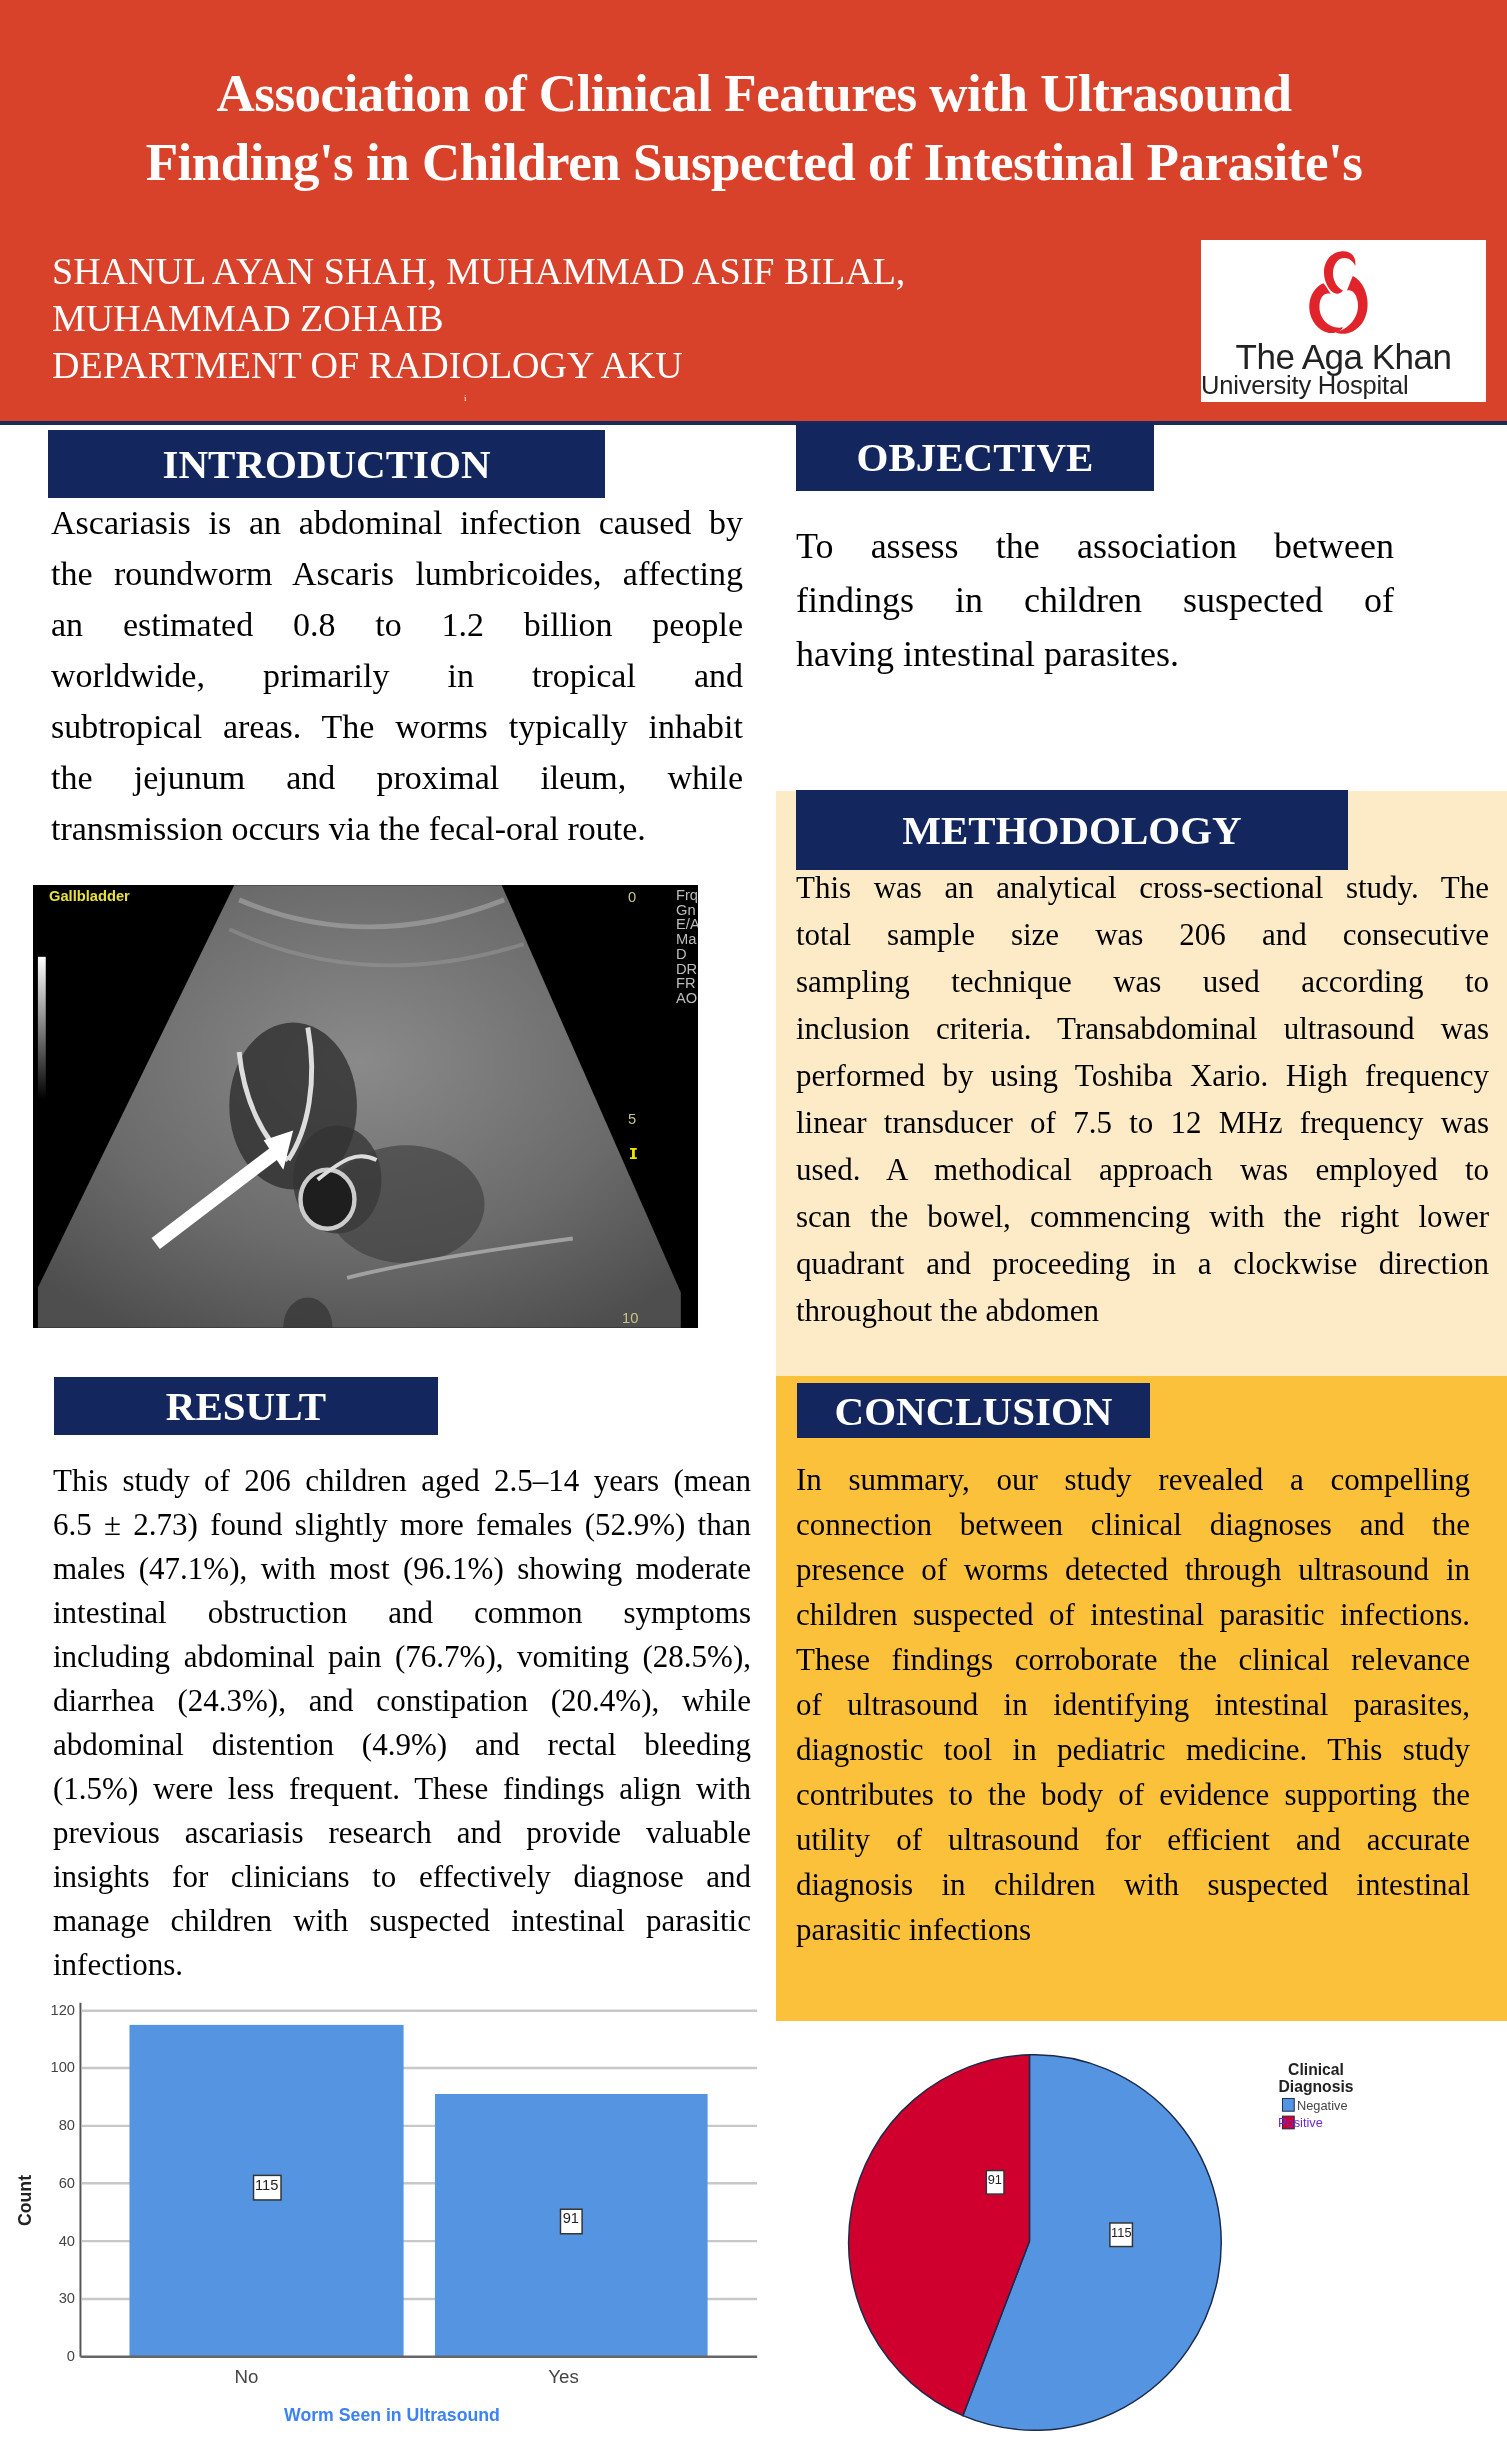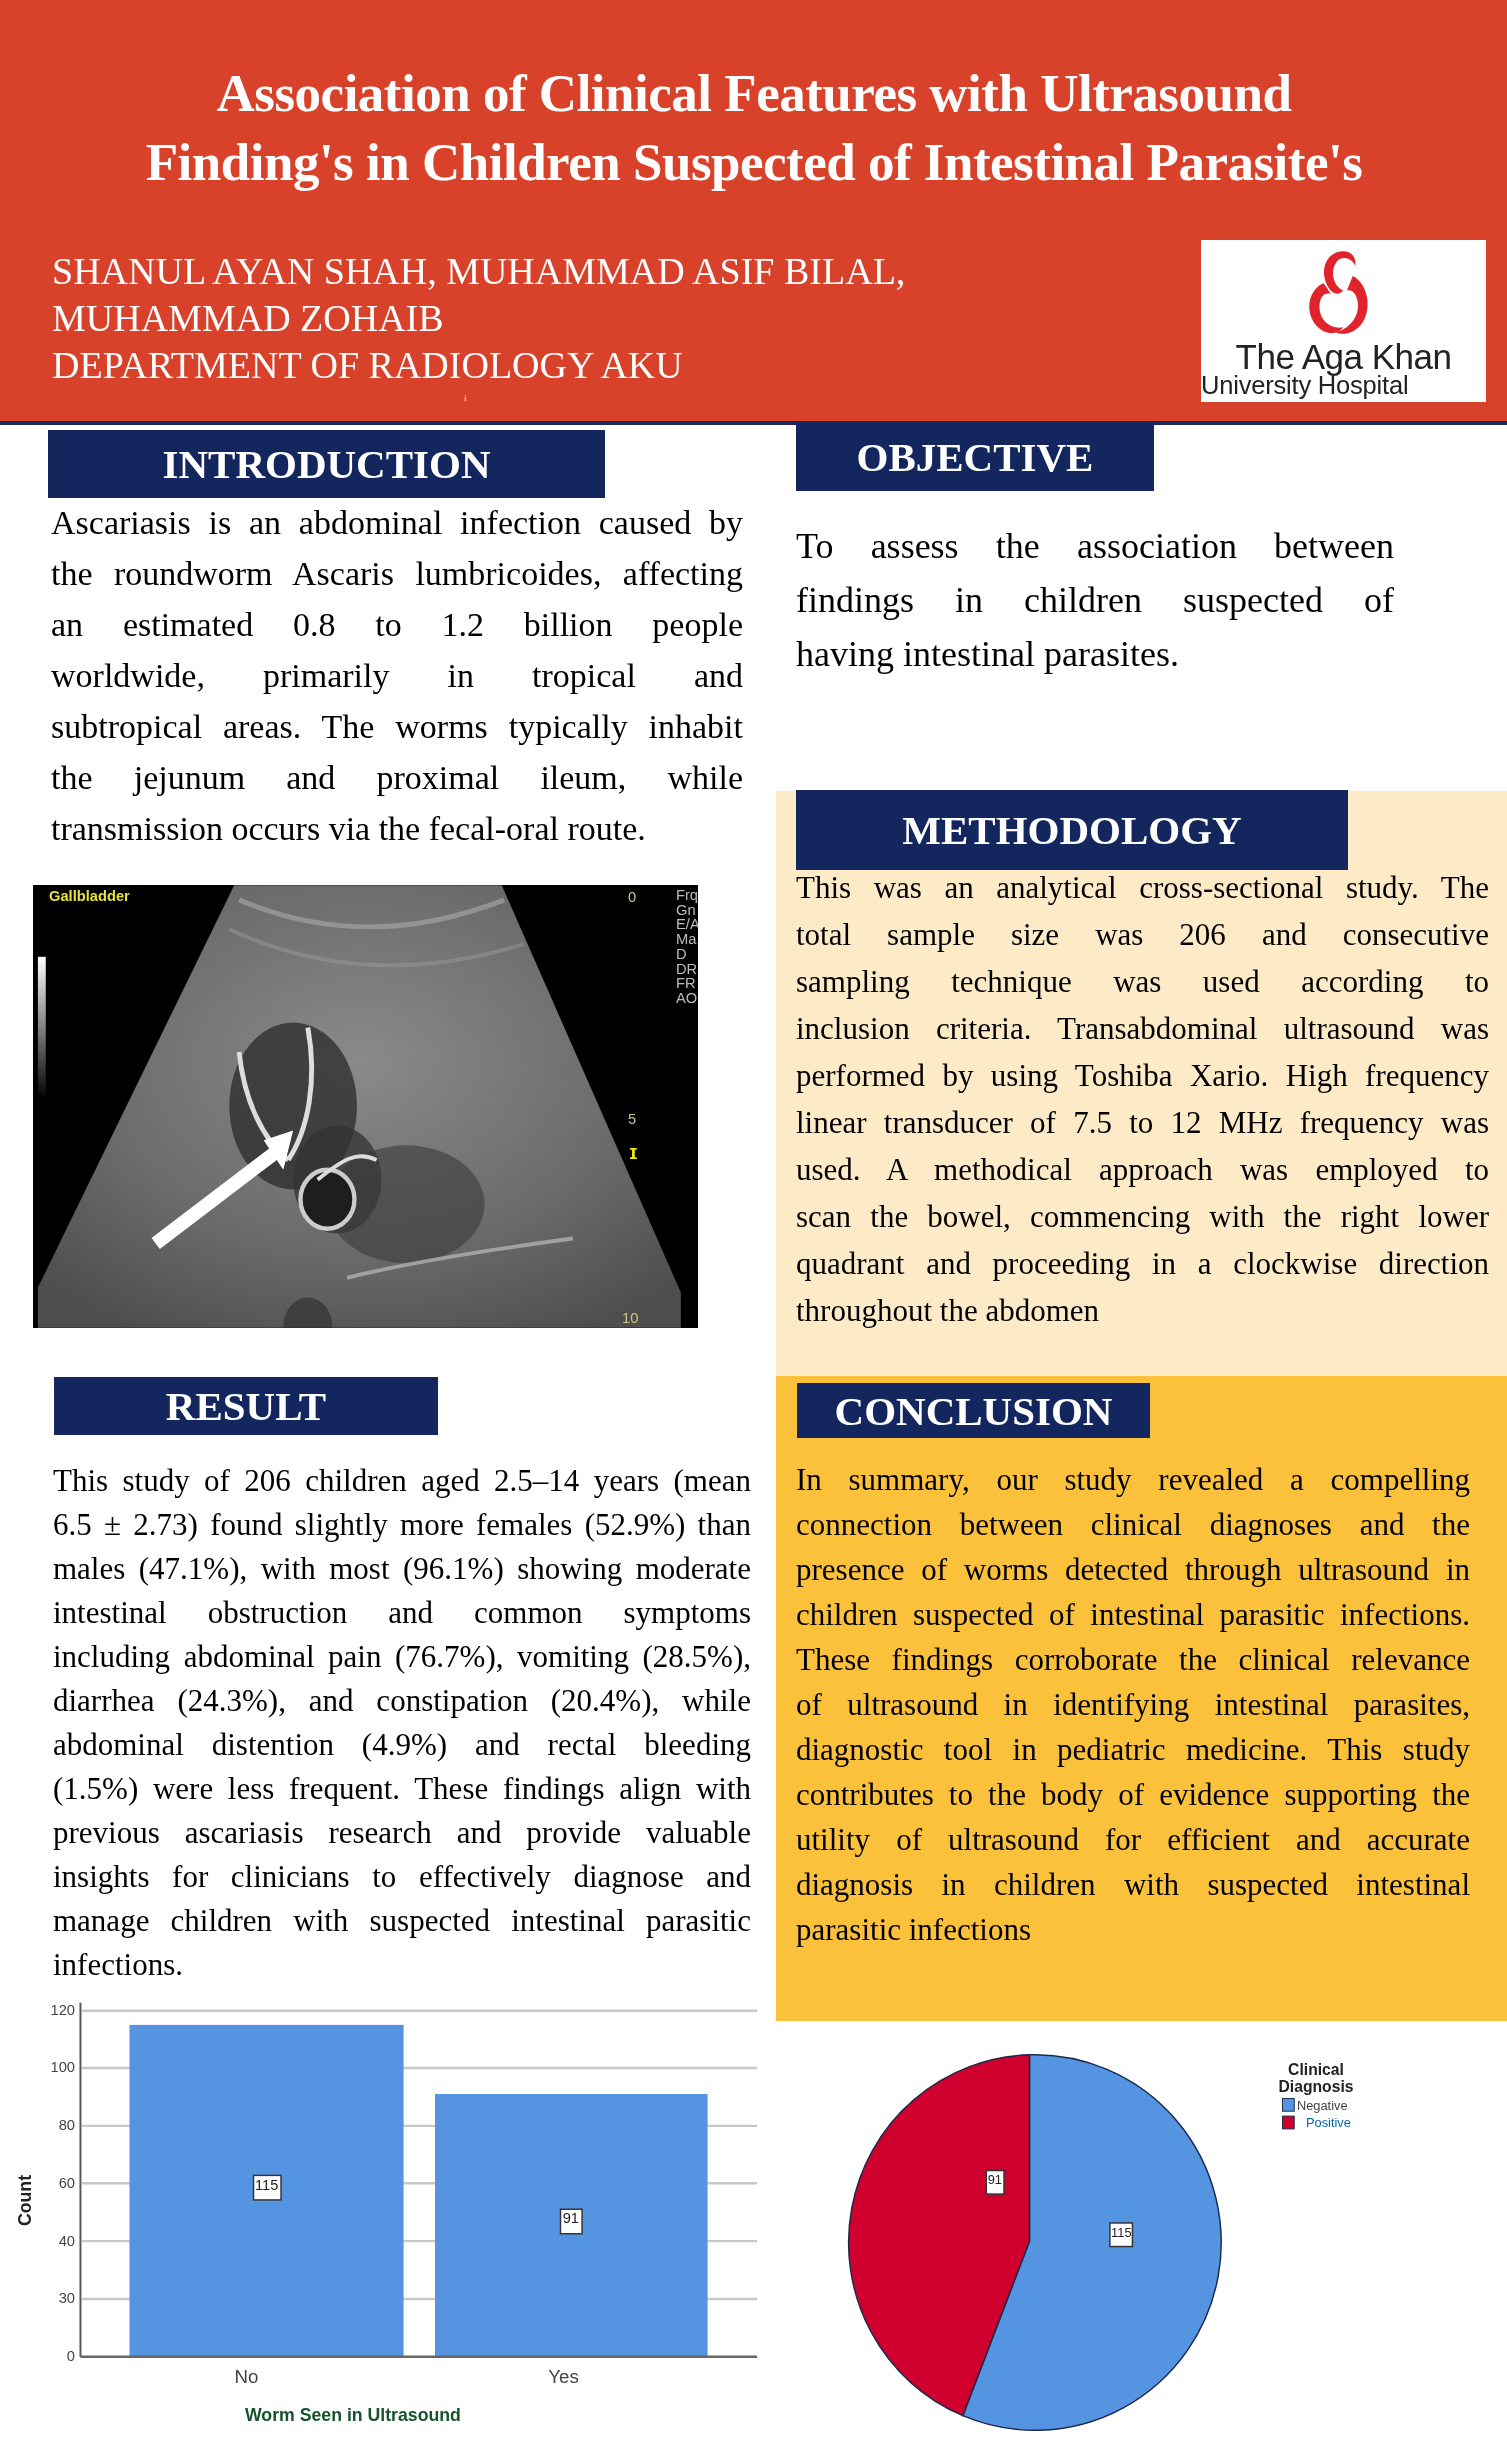--- a/index.html
+++ b/index.html
@@ -216,33 +216,33 @@
   <div class="chart-text" style="position:absolute; left:44px; top:240px; width:31px; text-align:right; font-size:14.7px; color:#444;">40</div>
   <div class="chart-text" style="position:absolute; left:44px; top:297px; width:31px; text-align:right; font-size:14.7px; color:#444;">30</div>
   <div class="chart-text" style="position:absolute; left:44px; top:355px; width:31px; text-align:right; font-size:14.7px; color:#444;">0</div>
 
   <div class="chart-text" style="position:absolute; left:10.8px; top:118px; width:29.4px; height:177px;">
     <div style="position:absolute; left:-74px; top:79px; width:177px; text-align:center; transform:rotate(-90deg); font-size:17.7px; font-weight:bold; color:#222;">Count</div>
   </div>
 
   <div class="chart-text" style="position:absolute; left:217px; top:373px; width:59px; text-align:center; font-size:18.7px; color:#444;">No</div>
   <div class="chart-text" style="position:absolute; left:534px; top:373px; width:59px; text-align:center; font-size:18.7px; color:#444;">Yes</div>
-  <div class="chart-text" style="position:absolute; left:245px; top:412px; width:294px; font-size:17.7px; font-weight:bold; color:#14532d;">Worm Seen in Ultrasound</div>
+  <div class="chart-text" style="position:absolute; left:245px; top:412px; width:294px; text-align:center; font-size:17.7px; font-weight:bold; color:#3b82f6;">Worm Seen in Ultrasound</div>
 </div>
 
 <div style="position:absolute; left:776px; top:2021px; width:732px; height:429px;">
   <svg width="732" height="429" viewBox="0 0 1491 875">
 
     <path d="M516 449 L516 69 A380 383 0 1 1 380 805 Z" fill="#5594E1" stroke="#1b2a4a" stroke-width="3"></path>
     <path d="M516 449 L380 805 A380 383 0 0 1 516 69 Z" fill="#D0002E" stroke="#1b2a4a" stroke-width="3"></path>
     <rect x="680" y="412" width="46" height="48" fill="#fff" stroke="#333" stroke-width="3"></rect>
     <rect x="428" y="305" width="36" height="48" fill="#fff" stroke="#333" stroke-width="3"></rect>
     <rect x="1032" y="158" width="24" height="26" fill="#5594E1" stroke="#1b2a4a" stroke-width="2"></rect>
     <rect x="1032" y="194" width="24" height="26" fill="#D0002E" stroke="#1b2a4a" stroke-width="2"></rect>
   </svg>
   <div class="chart-text" style="position:absolute; left:334px; top:204px; width:22.6px; text-align:center; font-size:12.8px; color:#222;">115</div>
   <div class="chart-text" style="position:absolute; left:210px; top:151px; width:17.7px; text-align:center; font-size:12.8px; color:#222;">91</div>
 
   <div class="chart-text" style="position:absolute; left:492px; top:41px; width:96px; text-align:center; font-size:15.7px; line-height:16.7px; font-weight:bold; color:#222;">Clinical Diagnosis</div>
   <div class="chart-text" style="position:absolute; left:521px; top:77px; font-size:12.8px; color:#444;">Negative</div>
-  <div class="chart-text" style="position:absolute; left:530px; top:94px; font-size:12.8px; color:#0369a1;">Positive</div>
+  <div class="chart-text" style="position:absolute; left:502px; top:94px; font-size:12.8px; color:#6d28d9;">Positive</div>
 </div>
 
 
 </body></html>

